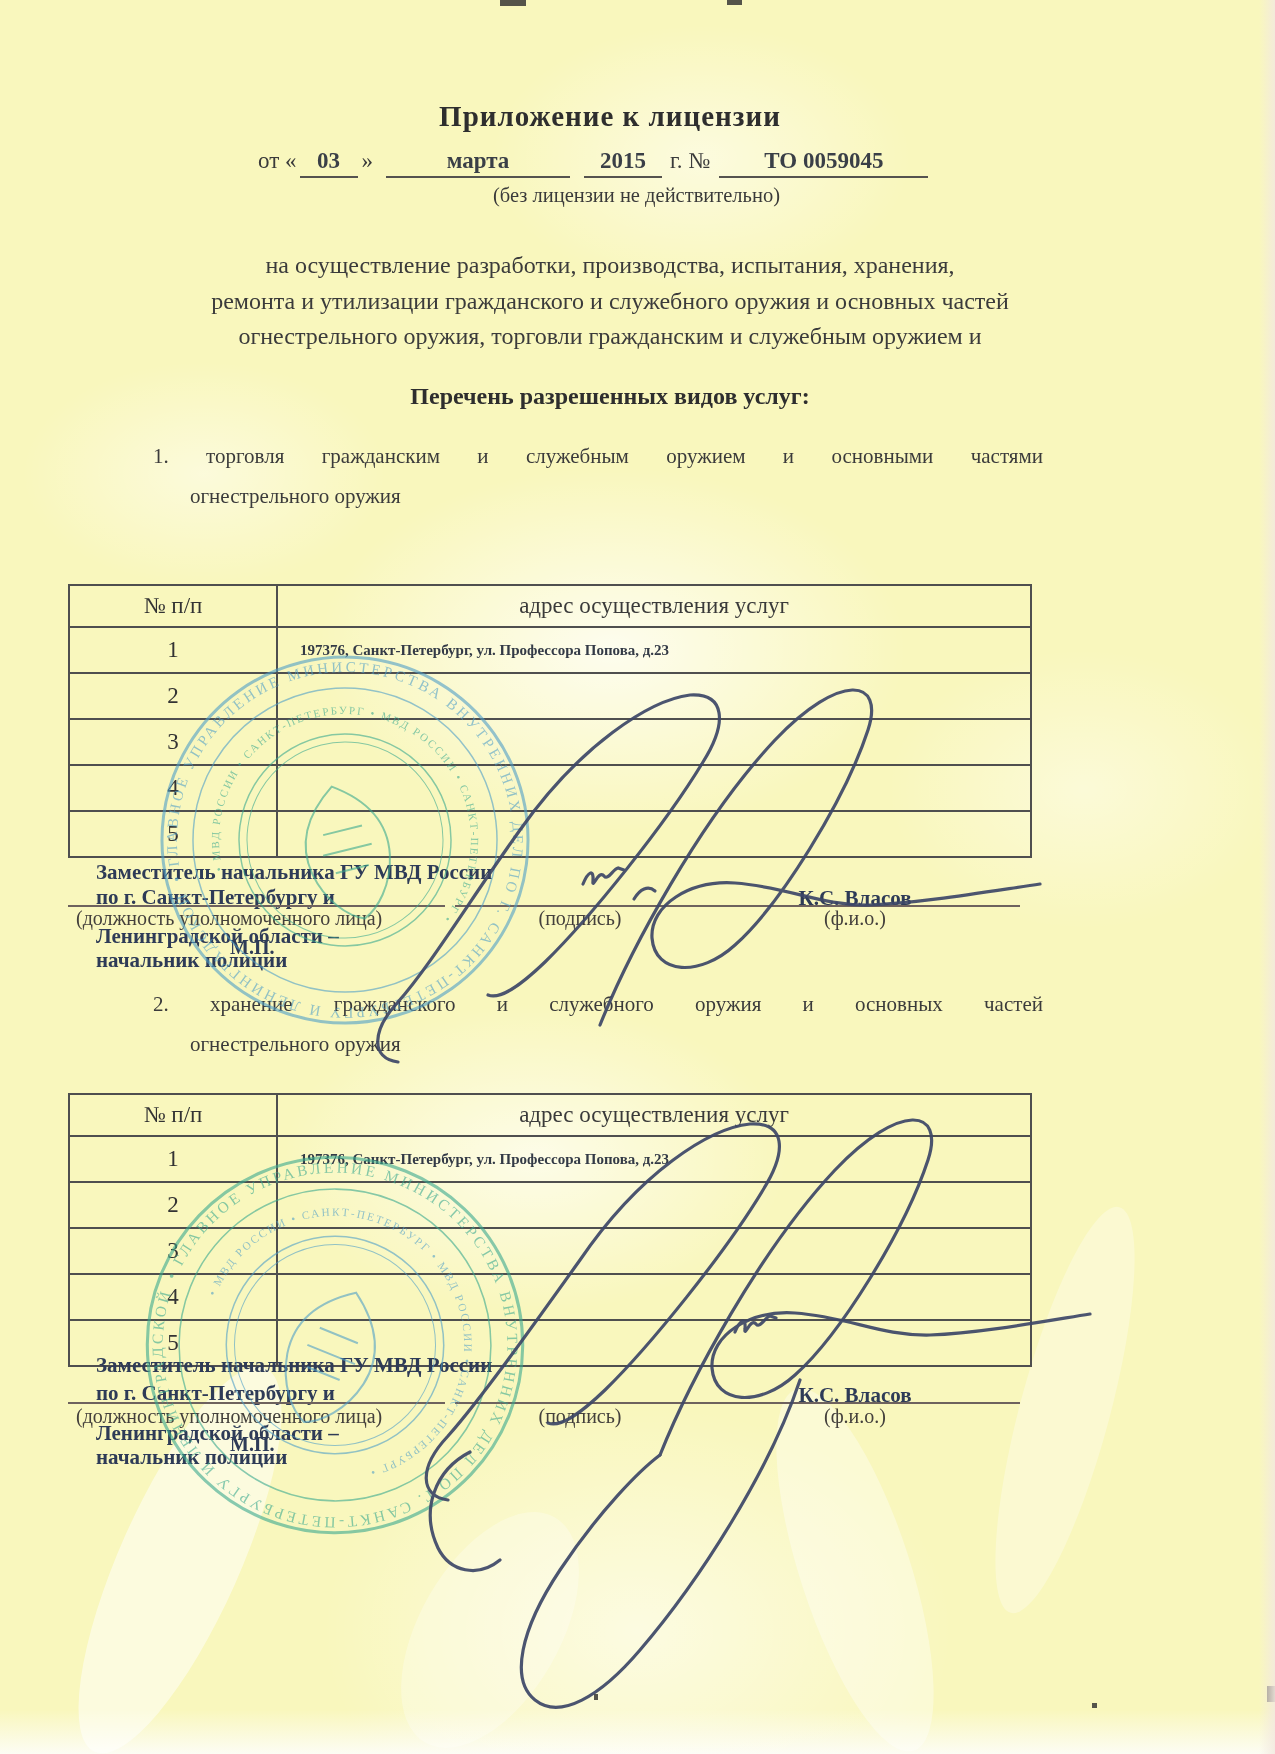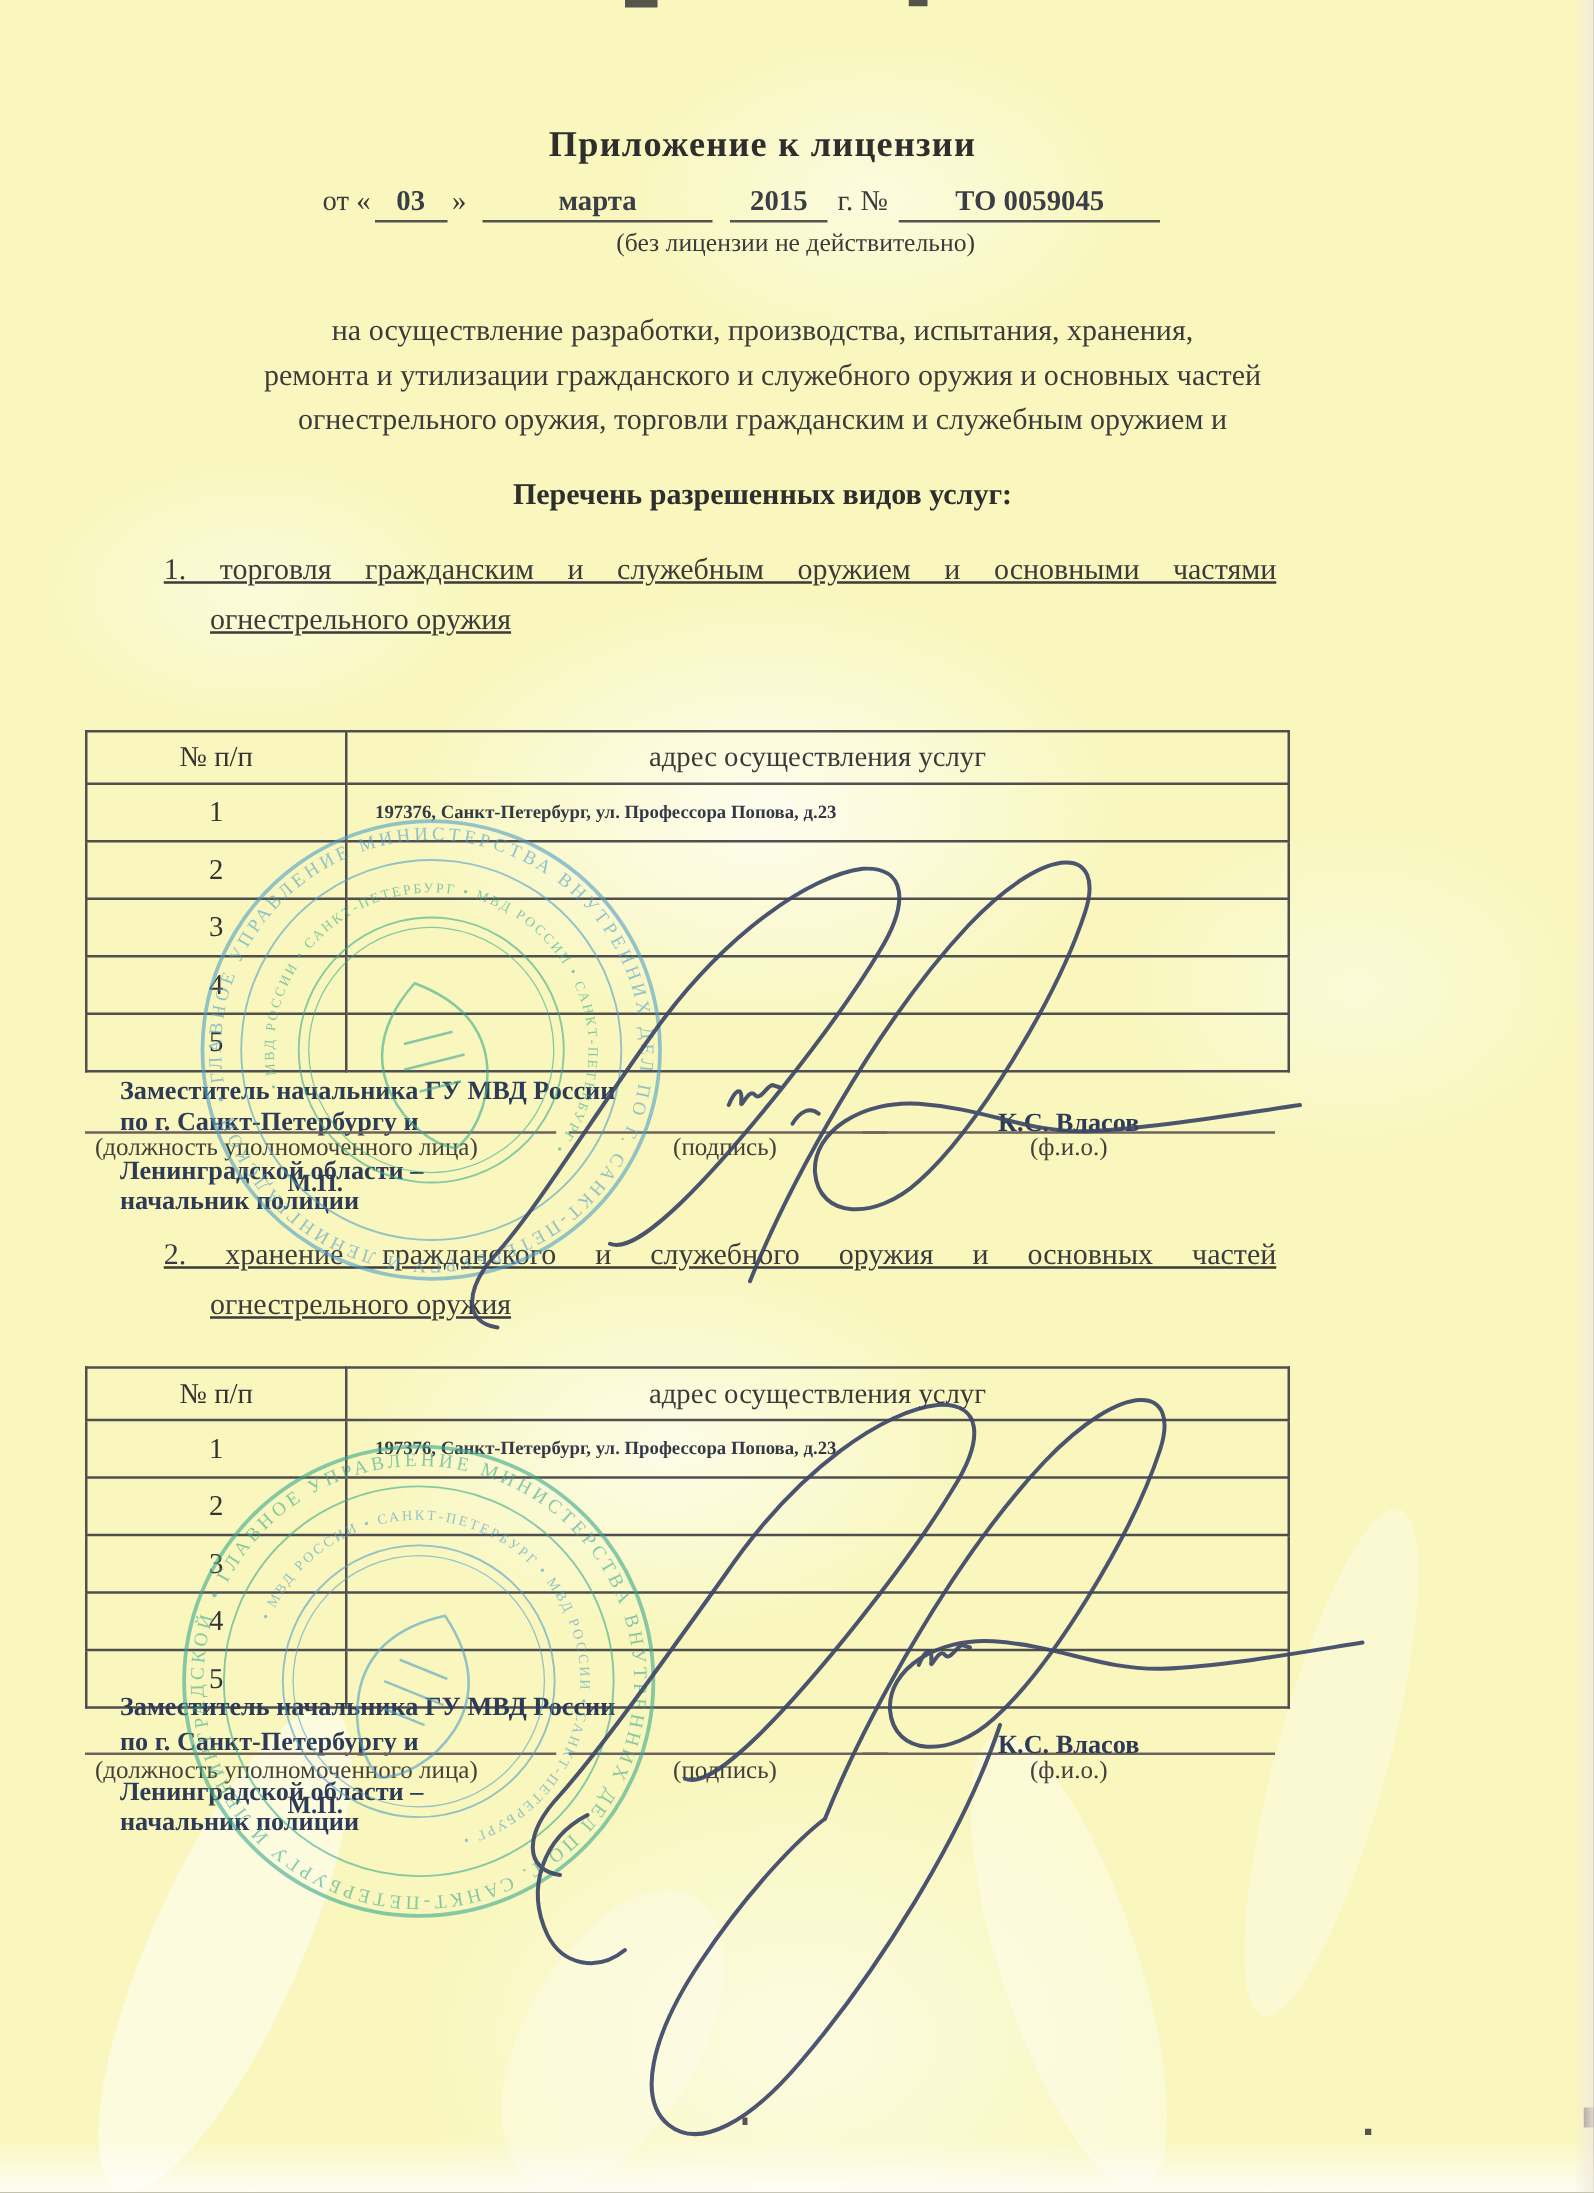--- a/index.html
+++ b/index.html
@@ -26,21 +26,21 @@
   .dateline .lbl{display:inline-block;padding:0 3px 2px 0;}
   .slot{display:inline-block;border-bottom:2px solid #55534f;text-align:center;
         font-weight:bold;color:#3a3f47;padding:0 2px 2px;}
   .slot.day{width:54px;margin-right:4px;}
   .slot.month{width:180px;margin:0 14px 0 10px;}
   .slot.year{width:74px;margin-right:8px;}
   .slot.licnum{width:205px;margin-left:6px;text-align:center;}
   .validity{top:184px;position:absolute;left:400px;width:380px;text-align:right;font-size:20.5px;color:#3a3a3a;}
   .subject{top:248px;font-size:24px;line-height:35.5px;color:#3b3b3b;}
   .svc-heading{top:383px;font-size:24px;font-weight:bold;color:#2e2e2e;}
-  .item{position:absolute;left:131px;width:890px;font-size:24px;color:#3b3b3b;line-height:40px;text-decoration:underline;}
+  .item{position:absolute;left:153px;width:890px;font-size:21px;color:#3b3b3b;line-height:40px;}
   .item .l1{text-align:justify;text-align-last:justify;}
   .item .l2{padding-left:37px;}
   table.svc{position:absolute;left:68px;width:964px;border-collapse:collapse;z-index:2;background:transparent;}
   table.svc th, table.svc td{border:2px solid #4f4f4f;font-weight:normal;}
   table.svc th{height:38px;font-size:23px;color:#3a3a3a;}
   table.svc td{height:42px;font-size:23px;}
   table.svc .numcol{width:204px;text-align:center;color:#333;}
   table.svc td.addr{padding-left:22px;font-weight:bold;color:#333a46;font-size:15px;}
   .sigblock{position:absolute;left:60px;width:1000px;height:125px;z-index:3;}
   .sigblock .posline{position:absolute;left:36px;font-size:21px;font-weight:bold;color:#2e3b57;white-space:nowrap;text-align:center;}

